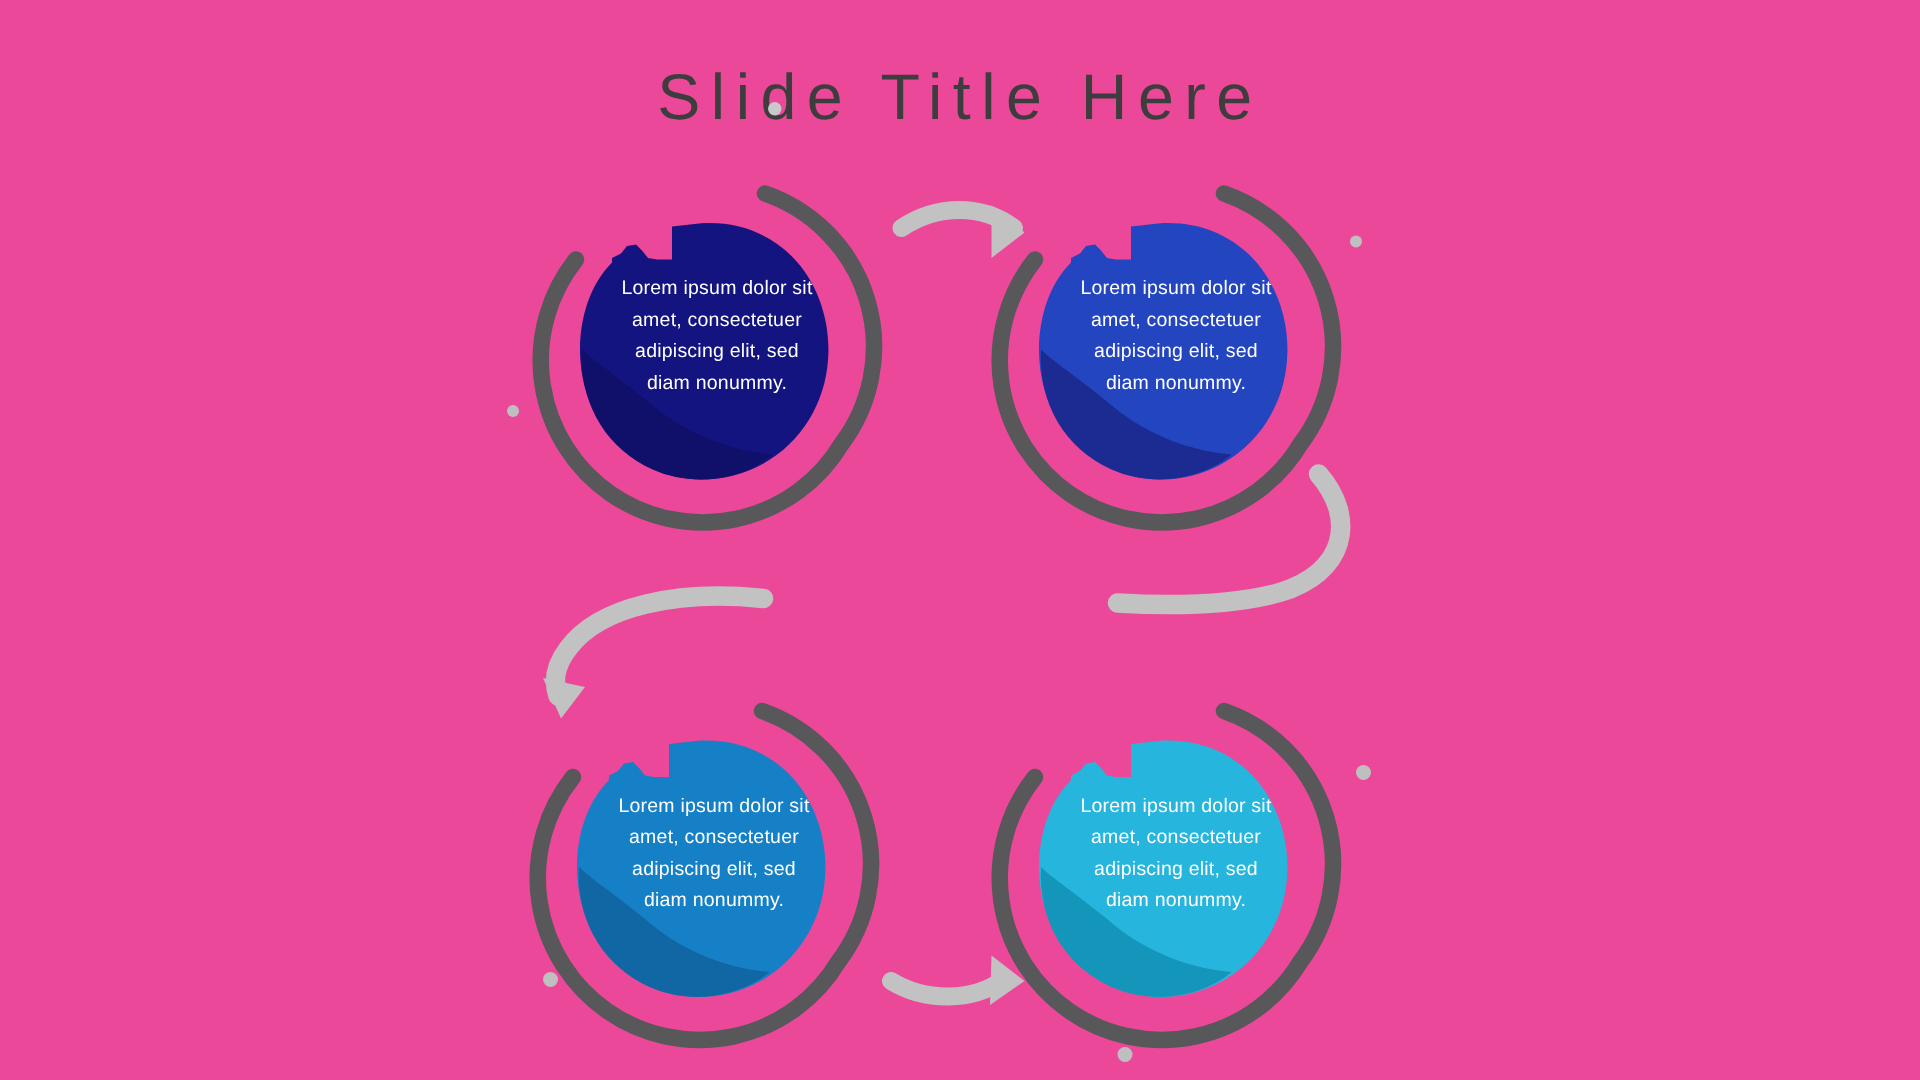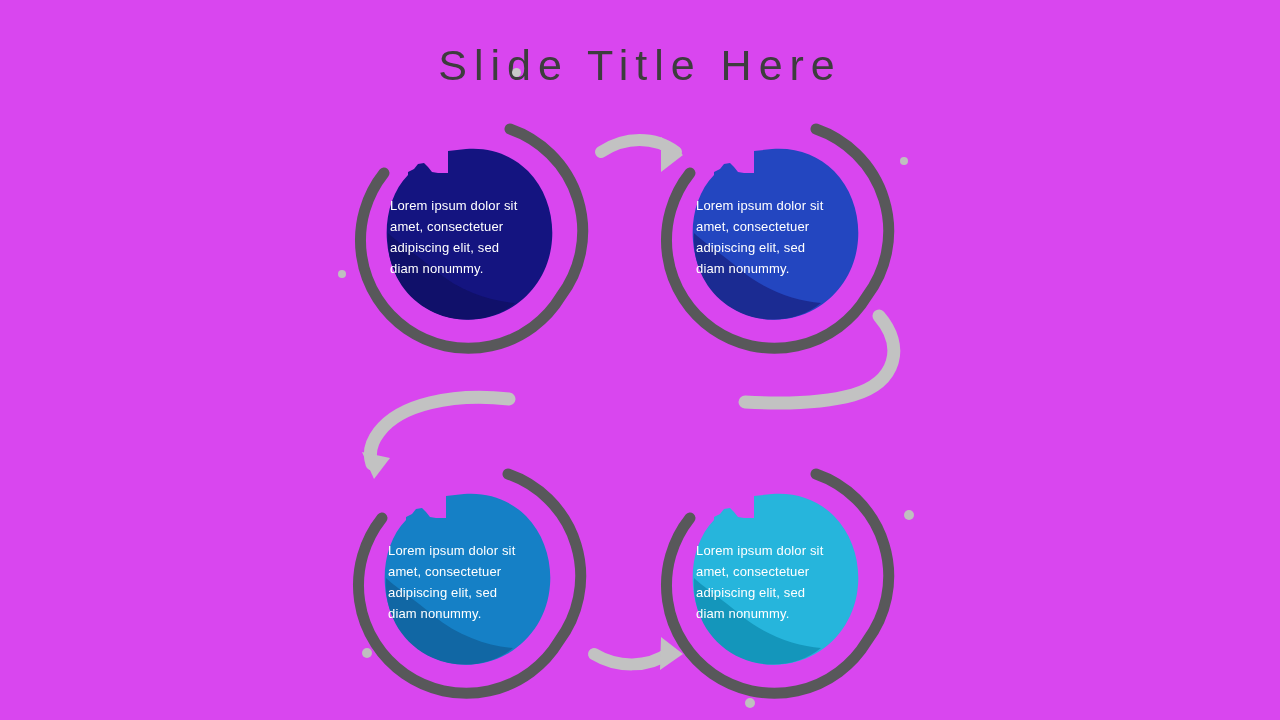--- a/index.html
+++ b/index.html
@@ -8,21 +8,21 @@
     padding: 0;
     background: #ffffff;
   }
   body {
     font-family: "Liberation Sans", sans-serif;
   }
   #slide {
     position: relative;
     width: 1280px;
     height: 720px;
-    background: #d946ef;
+    background: #ec4899;
     overflow: hidden;
   }
 
   
   #slide-title {
     position: absolute;
     left: 0;
     top: 42px;
     width: 1280px;
     text-align: center;
@@ -53,27 +53,27 @@
     top: 0;
     width: 230px;
     height: 230px;
     overflow: visible;
   }
   .node-text {
     position: absolute;
     left: 28px;
     top: 58px;
     width: 176px;
+    text-align: center;
     color: #ffffff;
     font-size: 13px;
     line-height: 1.62;
     letter-spacing: 0.15px;
     z-index: 3;
     pointer-events: none;
-    margin-top: 14px;
   }
 
   
   .arrow-layer {
     position: absolute;
     left: 0;
     top: 0;
     width: 1280px;
     height: 720px;
     pointer-events: none;

